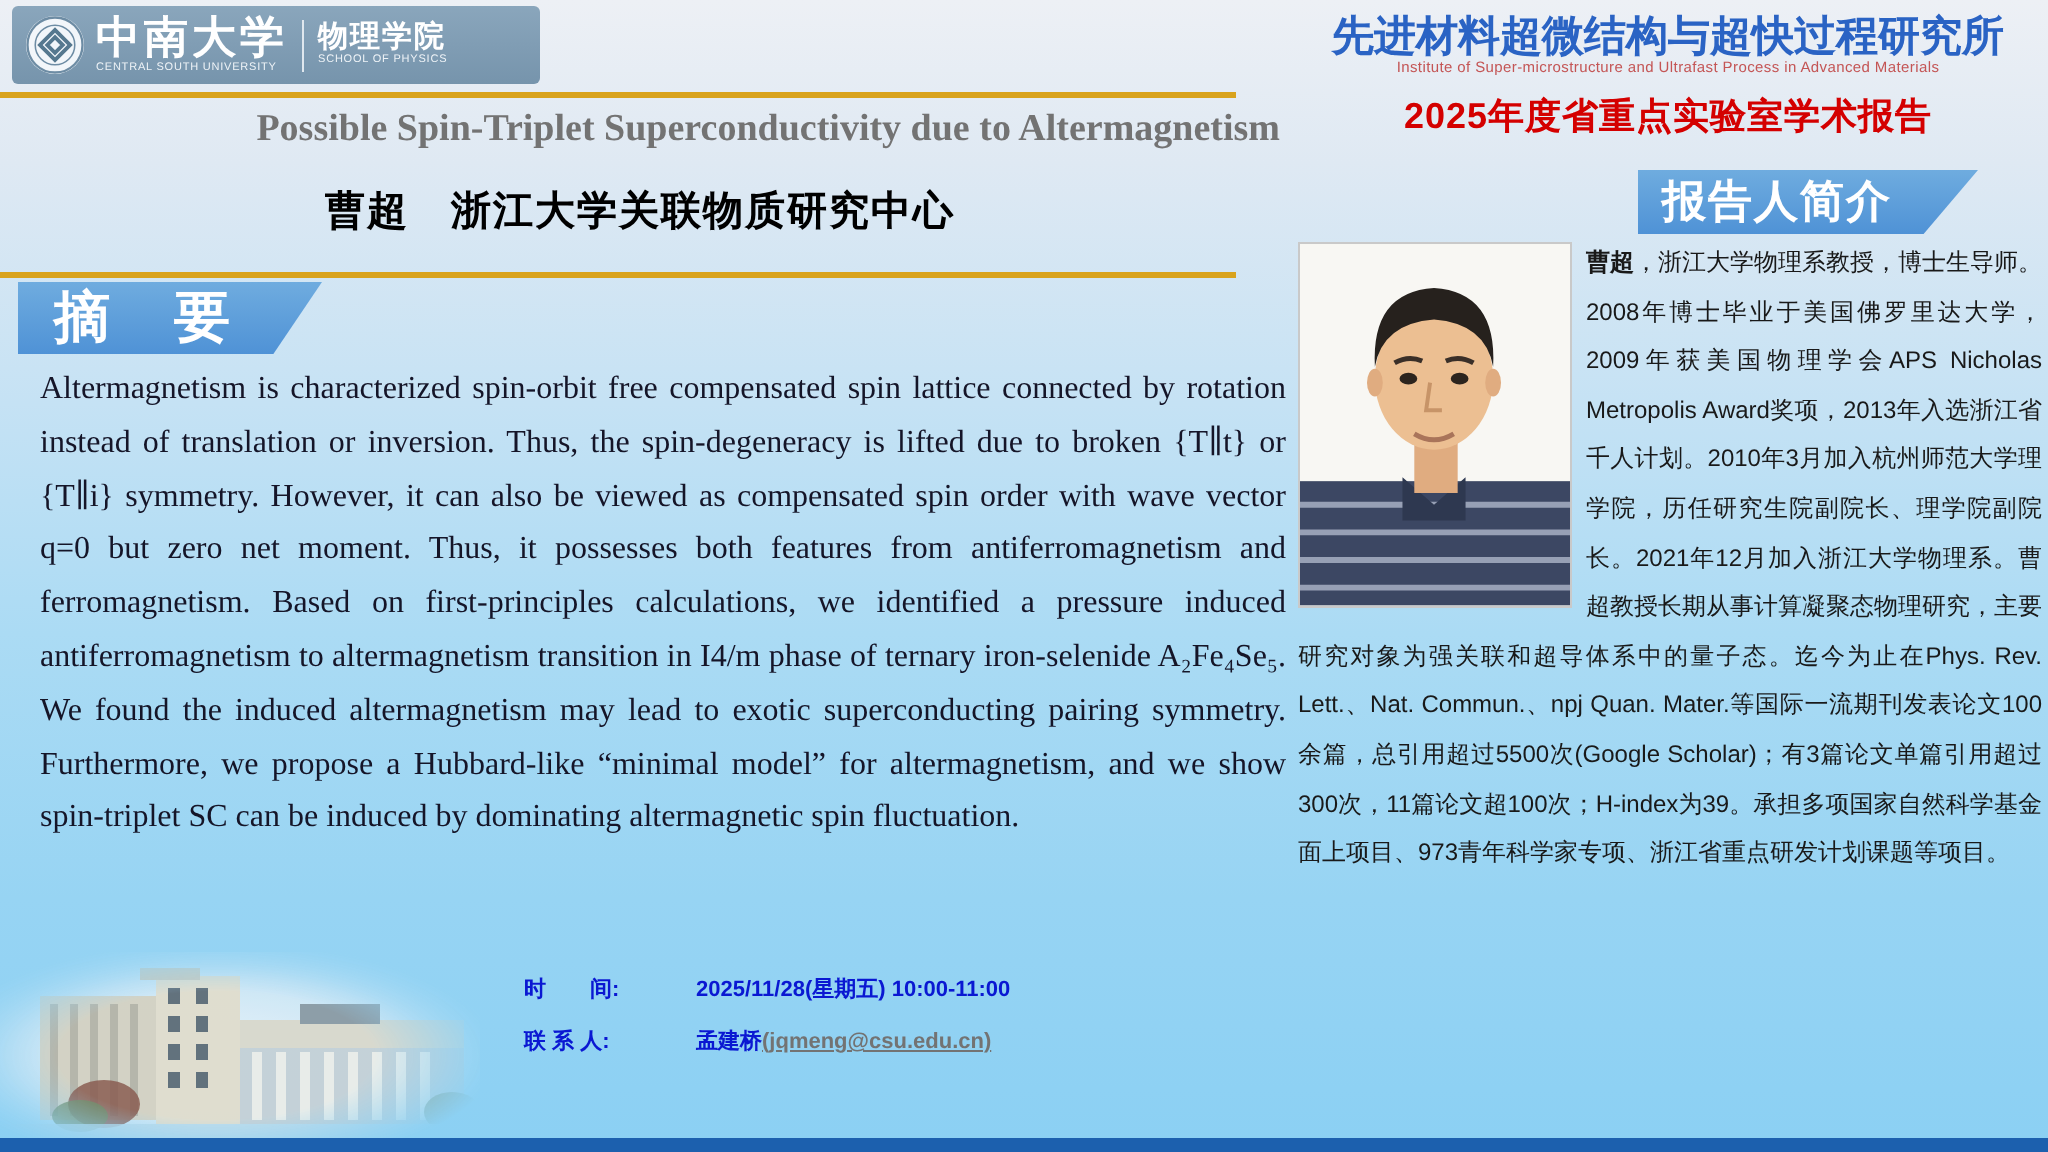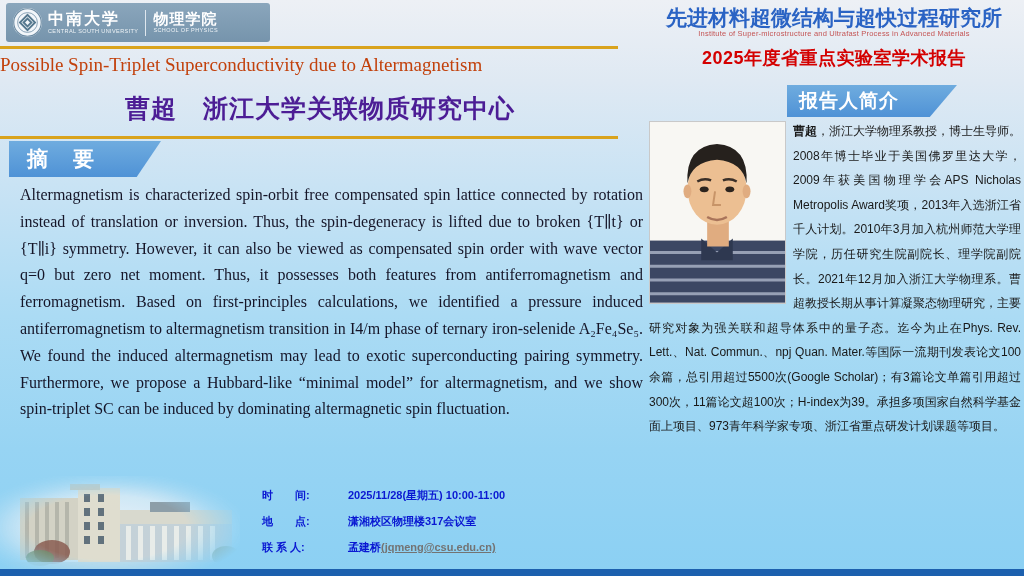--- a/index.html
+++ b/index.html
@@ -12,50 +12,50 @@
 
   
   .logo-box{
     left:6px;top:3px;width:264px;height:39px;border-radius:3px;
     background:linear-gradient(180deg,#8aa6bc 0%,#7694ac 100%);
     display:flex;align-items:center;padding:0 6px;box-sizing:border-box;color:#fff;
   }
   .seal{width:31px;height:31px;flex:0 0 auto;margin-right:5px;}
   .uni-names{display:flex;align-items:center;gap:7px;}
   .name-block{display:flex;flex-direction:column;line-height:1;}
-  .cn-big{font-size:16px;font-weight:bold;letter-spacing:2px;}
+  .cn-big{font-size:22px;font-weight:bold;letter-spacing:2px;}
   .en-tiny{font-size:5.5px;letter-spacing:.4px;margin-top:2px;color:#eef3f7;}
   .vdiv{width:1px;height:26px;background:#dfe7ee;}
   .cn-mid{font-size:15px;font-weight:bold;letter-spacing:1px;}
 
   
   .gold{left:0;width:618px;height:2.5px;background:#d9a31d;}
   .gold.r1{top:46px;}
   .gold.r2{top:136px;}
 
   
   .talk-title{
-    left:0;top:54px;width:640px;text-align:left;
-    color:#c2410c;font-weight:normal;font-size:19px;
+    left:0;top:54px;width:640px;text-align:right;
+    color:#737373;font-weight:bold;font-size:19px;
     font-family:"Liberation Serif","DejaVu Serif",serif;
   }
   .speaker-line{
     left:0;top:92px;width:640px;text-align:center;
-    color:#4c1d95;font-weight:bold;font-size:25px;letter-spacing:1px;
+    color:#000000;font-weight:bold;font-size:20px;letter-spacing:1px;
   }
 
   
   .flag{
     background:linear-gradient(180deg,#6facdf 0%,#4f92d6 100%);
     clip-path:polygon(0 0,100% 0,84% 100%,0 100%);
     color:#fff;font-weight:bold;display:flex;align-items:center;
     box-sizing:border-box;
   }
-  .flag.abstract{left:9px;top:141px;width:152px;height:36px;font-size:21px;padding-left:18px;letter-spacing:2px;}
-  .flag.bio{left:787px;top:85px;width:170px;height:32px;font-size:19px;padding-left:12px;letter-spacing:1px;}
+  .flag.abstract{left:9px;top:141px;width:152px;height:36px;font-size:28px;padding-left:18px;letter-spacing:2px;}
+  .flag.bio{left:819px;top:85px;width:170px;height:32px;font-size:22px;padding-left:12px;letter-spacing:1px;}
 
   
   .abstract-body{
     left:20px;top:182px;width:623px;
     font-family:"Liberation Serif","DejaVu Serif",serif;
     font-size:16px;line-height:26.8px;text-align:justify;color:#151528;
   }
 
   
   .schedule{left:262px;top:482px;color:#0a18d2;font-weight:bold;font-size:11px;line-height:26px;}
@@ -170,24 +170,20 @@
     <ellipse cx="40" cy="82" rx="14" ry="8" fill="#6f8557" opacity=".8"></ellipse>
     <ellipse cx="226" cy="80" rx="14" ry="10" fill="#7d8b64" opacity=".7"></ellipse>
     <rect x="0" y="86" width="240" height="8" fill="#bcd9e8" opacity=".8"></rect>
   </svg>
 </div>
 
 <div class="abs schedule">
   <div class="row">
     <span class="lab">时　　间:</span>
     <span>2025/11/28(星期五) 10:00-11:00</span>
-  </div>
-  <div class="row">
-    <span class="lab">地　　点:</span>
-    <span>潇湘校区物理楼317会议室</span>
   </div>
   <div class="row">
     <span class="lab">联 系 人:</span>
     <span>孟建桥 </span>
     <span class="email">(jqmeng@csu.edu.cn)</span>
   </div>
 </div>
 
 <div class="abs inst-title">先进材料超微结构与超快过程研究所</div>
 <div class="abs inst-sub">Institute of Super-microstructure and Ultrafast Process in Advanced Materials</div>

